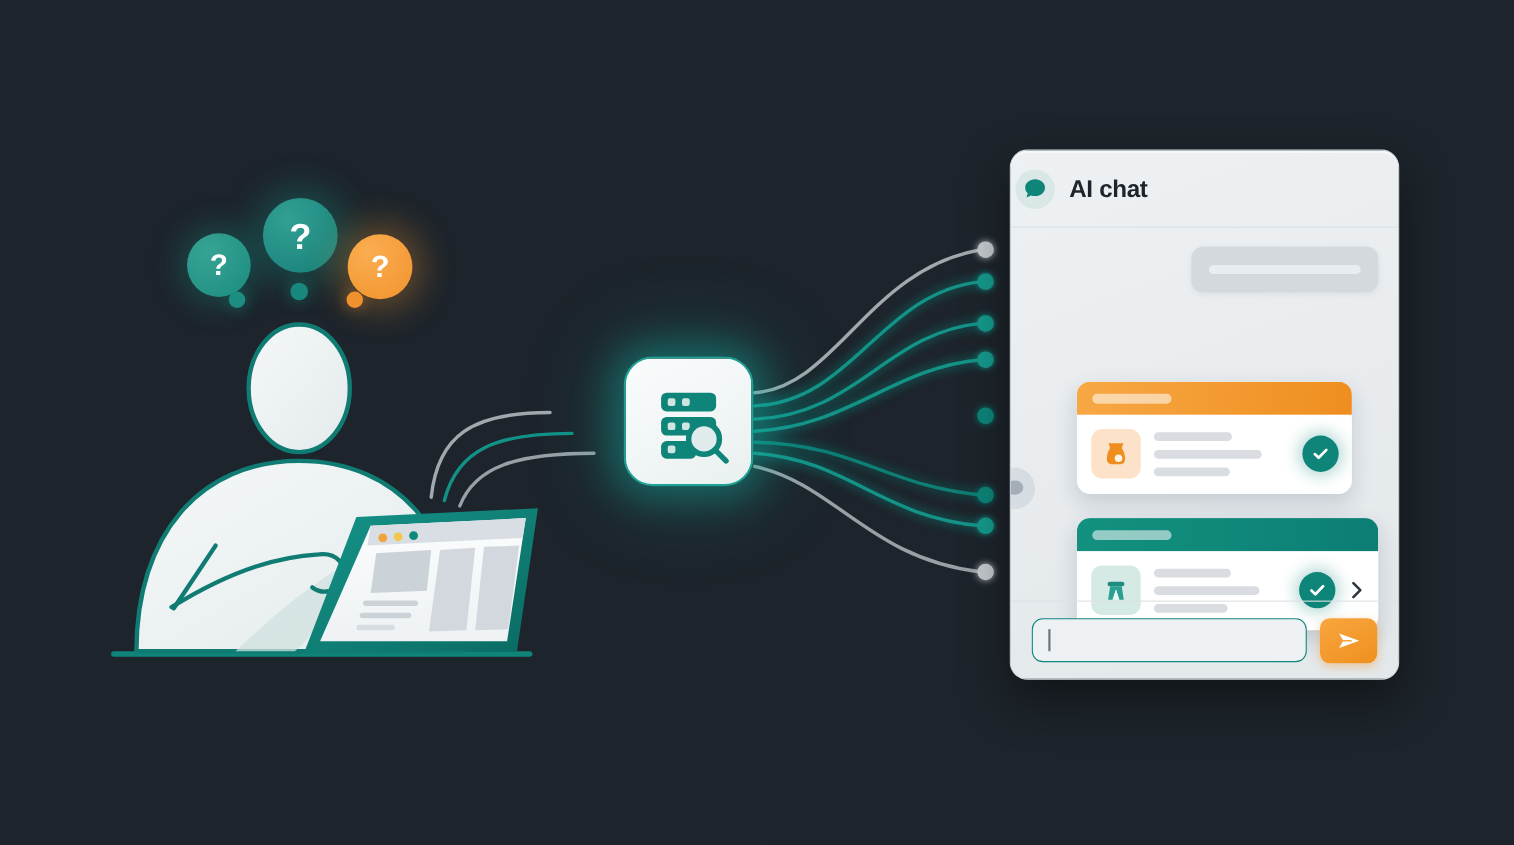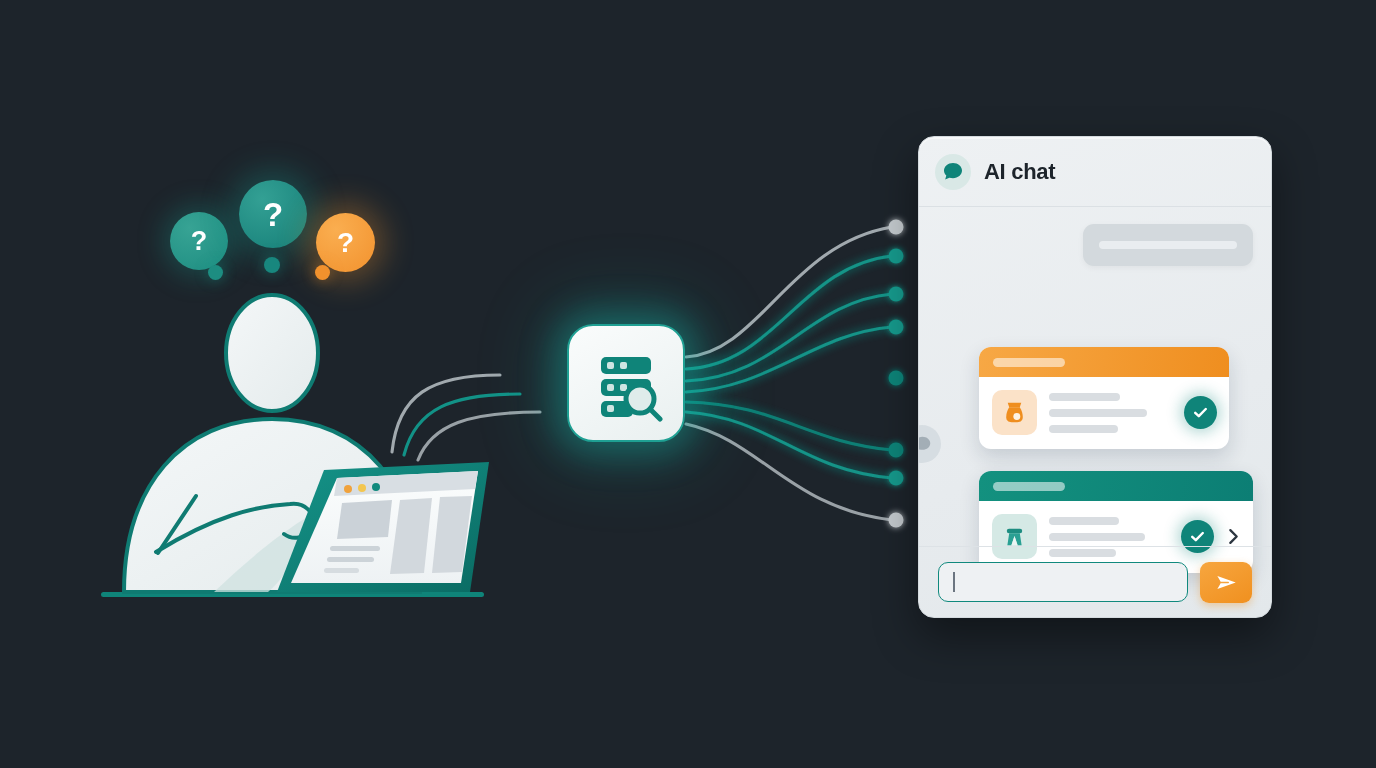--- a/index.html
+++ b/index.html
@@ -49,21 +49,21 @@
     position:absolute; left:918px; top:136px;
     width:354px; height:482px;
     background:linear-gradient(160deg,#eef1f3 0%,#e7ebee 60%,#e3e8eb 100%);
     border-radius:16px;
     border:1px solid #d4dade;
     box-shadow:0 18px 44px rgba(0,0,0,.42), 0 2px 0 rgba(255,255,255,.5) inset;
     overflow:hidden;
   }
   #chat-header {
     height:70px; display:flex; align-items:center; gap:13px;
-    padding:0 16px; border-bottom:1px solid #dbe0e4;
+    padding:0 4px; border-bottom:1px solid #dbe0e4;
   }
   #chat-avatar-ring {
     width:36px; height:36px; border-radius:50%;
     background:#d9e8e6; display:flex; align-items:center; justify-content:center;
     flex:0 0 auto;
   }
   #chat-title { font-size:22px; font-weight:700; color:#1d242b; letter-spacing:-.3px; }
 
   #chat-body { position:relative; height:341px; padding:17px 18px 0 18px; }
 

